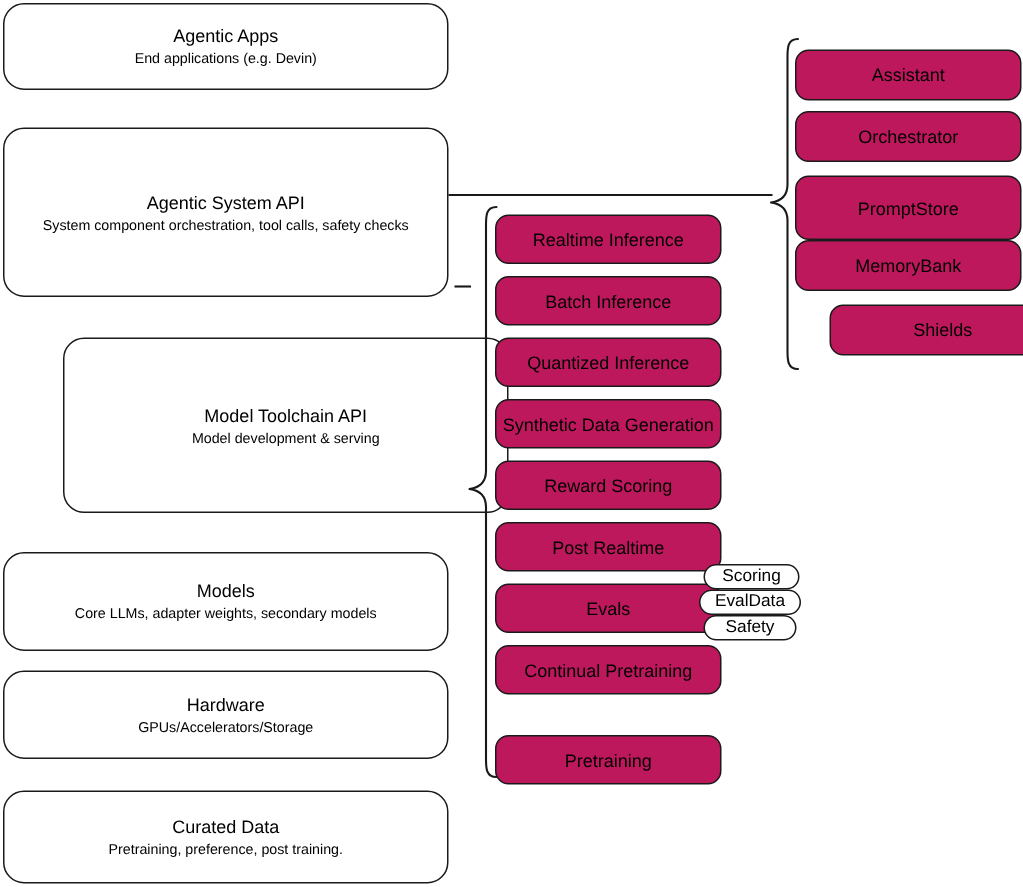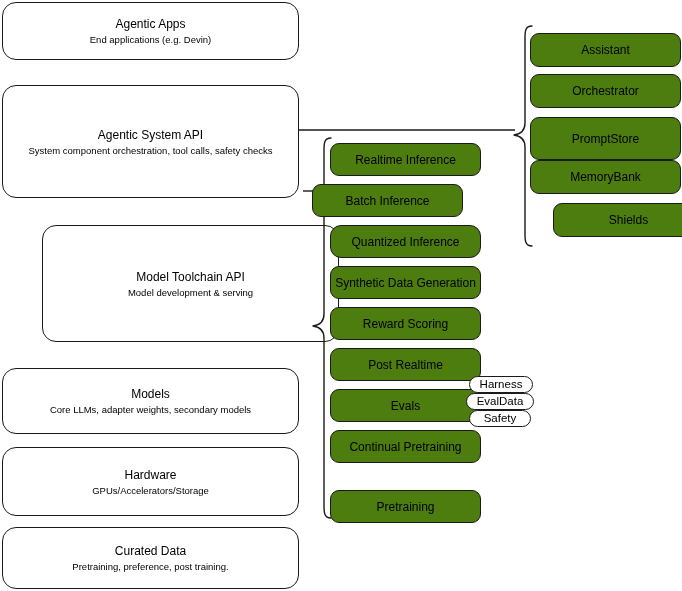--- a/index.html
+++ b/index.html
@@ -43,21 +43,21 @@
     font-size: 9.5px;
     line-height: 13px;
     color: #000000;
     white-space: nowrap;
   }
   .chip {
     position: absolute;
     box-sizing: border-box;
     border: 1.4px solid #1a1a1a;
     border-radius: 9px;
-    background: #4d7c0f;
+    background: #be185d;
     display: flex;
     align-items: center;
     justify-content: center;
     font-size: 12px;
     line-height: 14px;
     white-space: nowrap;
   }
   .pill {
     position: absolute;
     box-sizing: border-box;
@@ -100,21 +100,21 @@
   <div class="box stack-left" style="left:2px; top:225px; width:297px; height:117px;margin-left:40px;">
     <div class="title">Model Toolchain API</div>
     <div class="subtitle">Model development &amp; serving</div>
   </div>
 
   <div class="box stack-left" style="left:2px; top:368px; width:297px; height:66px;">
     <div class="title">Models</div>
     <div class="subtitle">Core LLMs, adapter weights, secondary models</div>
   </div>
 
-  <div class="box stack-left" style="left:2px; top:447px; width:297px; height:69px;">
+  <div class="box stack-left" style="left:2px; top:447px; width:297px; height:59px;">
     <div class="title">Hardware</div>
     <div class="subtitle">GPUs/Accelerators/Storage</div>
   </div>
 
   <div class="box stack-left" style="left:2px; top:527px; width:297px; height:62px;">
     <div class="title">Curated Data</div>
     <div class="subtitle">Pretraining, preference, post training.</div>
   </div>
 
   <div class="connector" style="left:299px; top:124px; width:216px; height:12px;">
@@ -131,24 +131,24 @@
 
   <div class="connector" style="left:303px; top:185px; width:12px; height:12px;">
     <svg width="12" height="12" viewBox="0 0 12 12" fill="none">
       <path d="M0 6 H11" stroke="#1a1a1a" stroke-width="1.4"></path>
     </svg>
   </div>
 
   <div class="box chip" style="left:330px; top:143px; width:151px; height:33px;">
     <span>Realtime Inference</span>
   </div>
-  <div class="box chip" style="left:312px; top:184px; width:151px; height:33px;">
+  <div class="box chip" style="left:330px; top:184px; width:151px; height:33px;">
     <span>Batch Inference</span>
   </div>
-  <div class="box chip" style="left:330px; top:225px; width:151px; height:33px;border-radius:11px;">
+  <div class="box chip" style="left:330px; top:225px; width:151px; height:33px;">
     <span>Quantized Inference</span>
   </div>
   <div class="box chip" style="left:330px; top:266px; width:151px; height:33px;">
     <span>Synthetic Data Generation</span>
   </div>
   <div class="box chip" style="left:330px; top:307px; width:151px; height:33px;">
     <span>Reward Scoring</span>
   </div>
   <div class="box chip" style="left:330px; top:348px; width:151px; height:33px;">
     <span>Post Realtime</span>
@@ -157,21 +157,21 @@
     <span>Evals</span>
   </div>
   <div class="box chip" style="left:330px; top:430px; width:151px; height:33px;">
     <span>Continual Pretraining</span>
   </div>
   <div class="box chip" style="left:330px; top:490px; width:151px; height:33px;">
     <span>Pretraining</span>
   </div>
 
   <div class="pill" style="left:469px; top:376px; width:64px; height:17px;">
-    <span>Harness</span>
+    <span>Scoring</span>
   </div>
   <div class="pill" style="left:466px; top:393px; width:68px; height:17px;">
     <span>EvalData</span>
   </div>
   <div class="pill" style="left:469px; top:410px; width:62px; height:17px;">
     <span>Safety</span>
   </div>
 
   <div class="brace" style="left:511px; top:24px; width:22px; height:226px;">
     <svg width="22" height="226" viewBox="0 0 22 226" fill="none">

